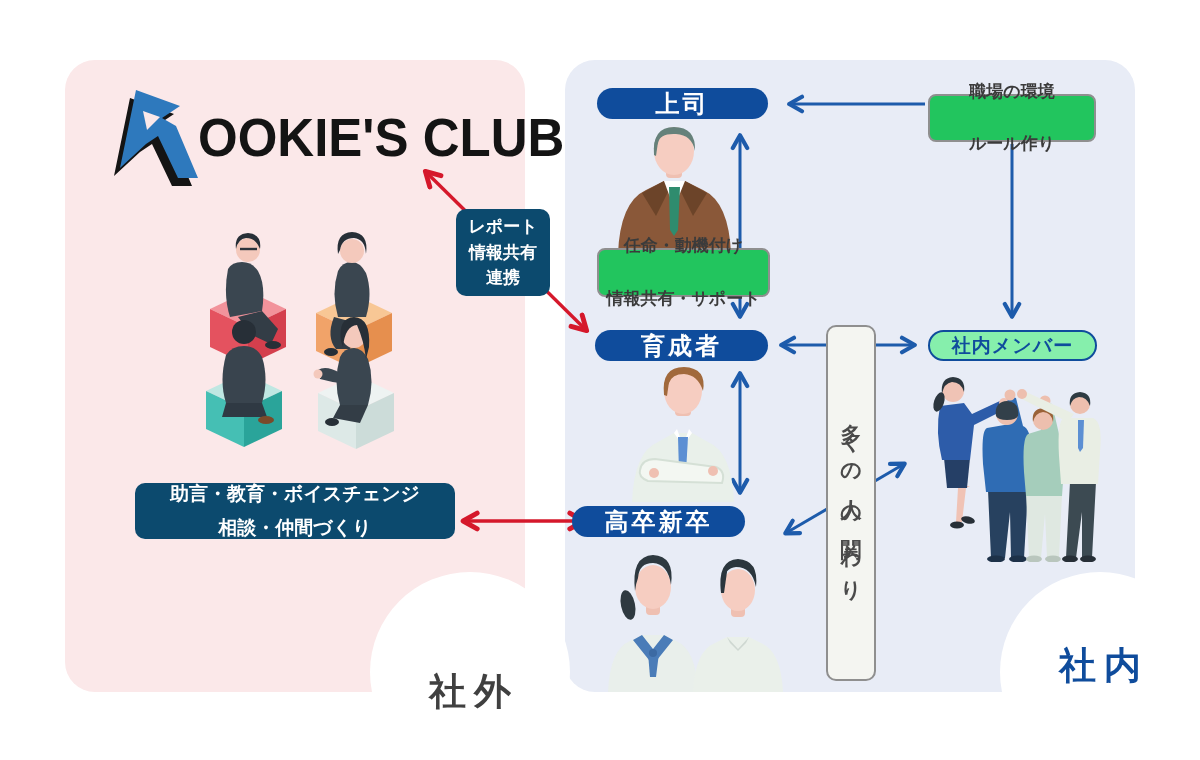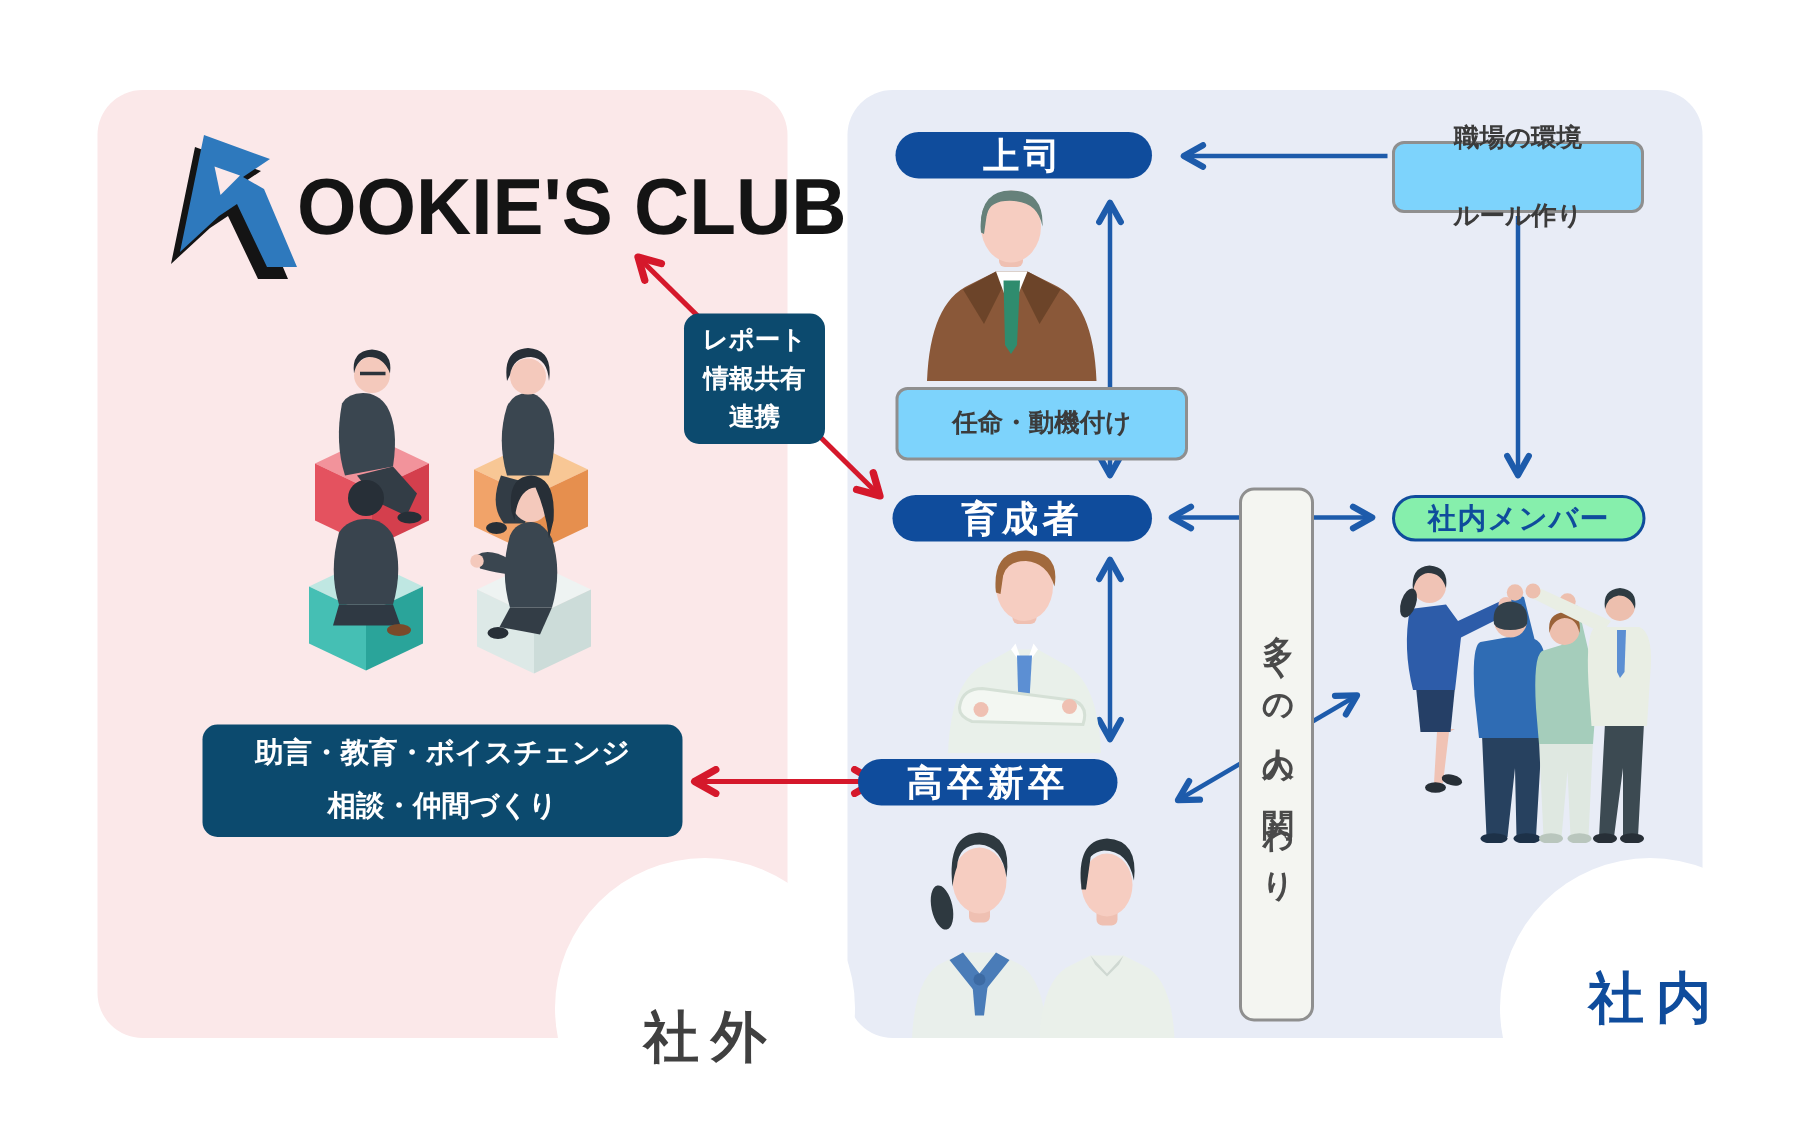--- a/index.html
+++ b/index.html
@@ -32,39 +32,39 @@
   .pill { position:absolute; height:31px; border-radius:16px; background:#0f4c9c; color:#ffffff;
           display:flex; align-items:center; justify-content:center; font-size:24px; font-weight:700;
           letter-spacing:3px; z-index:5; }
   #pill-boss      { left:597px; top:88px;  width:171px; }
   #pill-mentor    { left:595px; top:330px; width:173px; }
   #pill-graduates { left:572px; top:506px; width:173px; }
   #pill-members   { left:928px; top:330px; width:169px; background:#86efac; color:#0f4c9c;
                     border:2.5px solid #0f4c9c; letter-spacing:1px; font-size:19px; }
 
   
-  .wbox { position:absolute; background:#7dd3fc; border:2px solid #8f8f8f; border-radius:8px;
+  .wbox { position:absolute; background:#22c55e; border:2px solid #8f8f8f; border-radius:8px;
           color:#3b3b3b; font-weight:700; font-size:17px; line-height:1.42; text-align:center;
           display:flex; flex-direction:column; align-items:center; justify-content:center; z-index:5;gap:28px; }
   #box-workplace   { left:928px; top:94px;  width:168px; height:48px; }
-  #box-appointment { left:597px; top:258px; width:195px; height:49px; }
+  #box-appointment { left:597px; top:248px; width:173px; height:49px; }
 
   
   #box-involvement { position:absolute; left:826px; top:325px; width:50px; height:356px;
                      background:#f4f5f1; border:2px solid #8f8f8f; border-radius:10px; z-index:5;
                      display:flex; align-items:center; justify-content:center; }
   #box-involvement span { writing-mode:vertical-rl; font-size:21px; font-weight:700; color:#4a4a4a;
                           letter-spacing:9px; }
 
   
   .rbox { position:absolute; background:#0c4a6e; border-radius:10px; color:#ffffff; font-weight:700;
           text-align:center; display:flex; flex-direction:column; align-items:center; justify-content:center;
           z-index:5; }
   #box-report { left:456px; top:209px; width:94px; height:87px; font-size:17px; line-height:1.52; }
-  #box-advice { left:135px; top:483px; width:320px; height:75px; font-size:19px; line-height:1.8; }
+  #box-advice { left:135px; top:483px; width:320px; height:56px; font-size:19px; line-height:1.8; }
 
   
   #arrows { position:absolute; left:0; top:0; width:1200px; height:760px; z-index:3; }
 
   
   .illus { position:absolute; z-index:4; }
   #illus-meeting   { left:168px; top:205px; width:268px; height:248px; }
   #illus-boss      { left:612px; top:124px; width:125px; height:130px; }
   #illus-mentor    { left:628px; top:362px; width:110px; height:140px; }
   #illus-graduates { left:598px; top:545px; width:195px; height:147px; }
@@ -246,20 +246,21 @@
   <div class="pill" id="pill-mentor">育成者</div>
   <div class="pill" id="pill-graduates">高卒新卒</div>
   <div class="pill" id="pill-members">社内メンバー</div>
 
   <div class="wbox" id="box-workplace">
     <div>職場の環境</div>
     <div>ルール作り</div>
   </div>
   <div class="wbox" id="box-appointment">
     <div>任命・動機付け</div>
+    <div>情報共有・サポート</div>
   </div>
 
   <div id="box-involvement">
     <span>多くの人の関わり</span>
   </div>
 
   <div class="rbox" id="box-report">
     <div>レポート</div>
     <div>情報共有</div>
     <div>連携</div>

